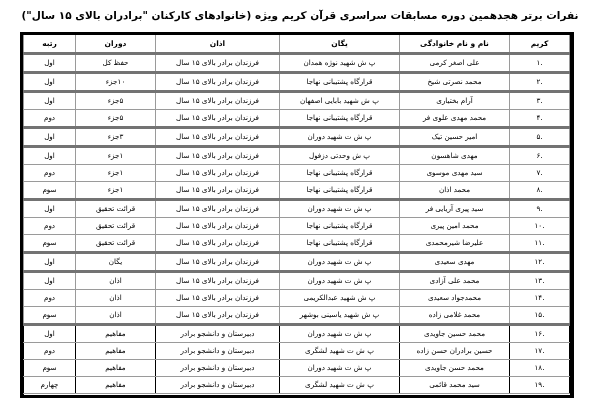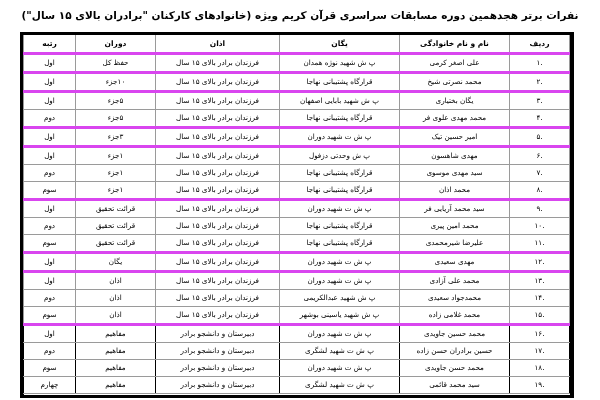--- a/index.html
+++ b/index.html
@@ -20,42 +20,42 @@
   col.c-level { width:124px; }
   col.c-field { width:80px; }
   col.c-rank { width:52px; }
   th, td {
     border-left:1px solid #9a9a9a; border-right:1px solid #9a9a9a;
     border-bottom:1px solid #9a9a9a;
     text-align:center; font-size:7.2px; padding:0; height:16px; line-height:16px;
     white-space:nowrap; overflow:hidden;
   }
   th { font-weight:bold; font-size:7.5px; height:17px; }
-  tr.group-start td { border-top:3px solid #d946ef; }
+  tr.group-start td { border-top:3px solid #737373; }
   tr.head th { border-bottom:none;margin-top:44px; }
   tr.last-group td { border-left:1px solid #000; border-right:1px solid #000; }
 </style>
 </head>
 <body>
 
 <div class="title">نفرات برتر هجدهمین دوره مسابقات سراسری قرآن کریم ویژه (خانوادهای کارکنان "برادران بالای ۱۵ سال")</div>
 
 <div class="table-wrap">
   <table>
     <colgroup>
       <col class="c-row">
         <col class="c-name">
         <col class="c-unit">
         <col class="c-level">
         <col class="c-field">
         <col class="c-rank">
     </colgroup>
     <thead>
       <tr class="head">
-        <th>ردیف</th>
+        <th>کریم</th>
         <th>نام و نام خانوادگی</th>
         <th>یگان</th>
         <th>اذان</th>
         <th>دوران</th>
         <th>رتبه</th>
       </tr>
     </thead>
     <tbody id="tbody">
         <tr class="group-start">
           <td>.۱</td>
@@ -68,21 +68,21 @@
         <tr class="group-start">
           <td>.۲</td>
           <td>محمد نصرتی شیخ</td>
           <td>قرارگاه پشتیبانی نهاجا</td>
           <td>فرزندان برادر بالای ۱۵ سال</td>
           <td>۱۰جزء</td>
           <td>اول</td>
         </tr>
         <tr class="group-start">
           <td>.۳</td>
-          <td>یگان بختیاری</td>
+          <td>آرام بختیاری</td>
           <td>پ ش شهید بابایی اصفهان</td>
           <td>فرزندان برادر بالای ۱۵ سال</td>
           <td>۵جزء</td>
           <td>اول</td>
         </tr>
         <tr>
           <td>.۴</td>
           <td>محمد مهدی علوی فر</td>
           <td>قرارگاه پشتیبانی نهاجا</td>
           <td>فرزندان برادر بالای ۱۵ سال</td>
@@ -116,21 +116,21 @@
         <tr>
           <td>.۸</td>
           <td>محمد اذان</td>
           <td>قرارگاه پشتیبانی نهاجا</td>
           <td>فرزندان برادر بالای ۱۵ سال</td>
           <td>۱جزء</td>
           <td>سوم</td>
         </tr>
         <tr class="group-start">
           <td>.۹</td>
-          <td>سید محمد آریایی فر</td>
+          <td>سید پیری آریایی فر</td>
           <td>پ ش ت شهید دوران</td>
           <td>فرزندان برادر بالای ۱۵ سال</td>
           <td>قرائت تحقیق</td>
           <td>اول</td>
         </tr>
         <tr>
           <td>.۱۰</td>
           <td>محمد امین پیری</td>
           <td>قرارگاه پشتیبانی نهاجا</td>
           <td>فرزندان برادر بالای ۱۵ سال</td>

